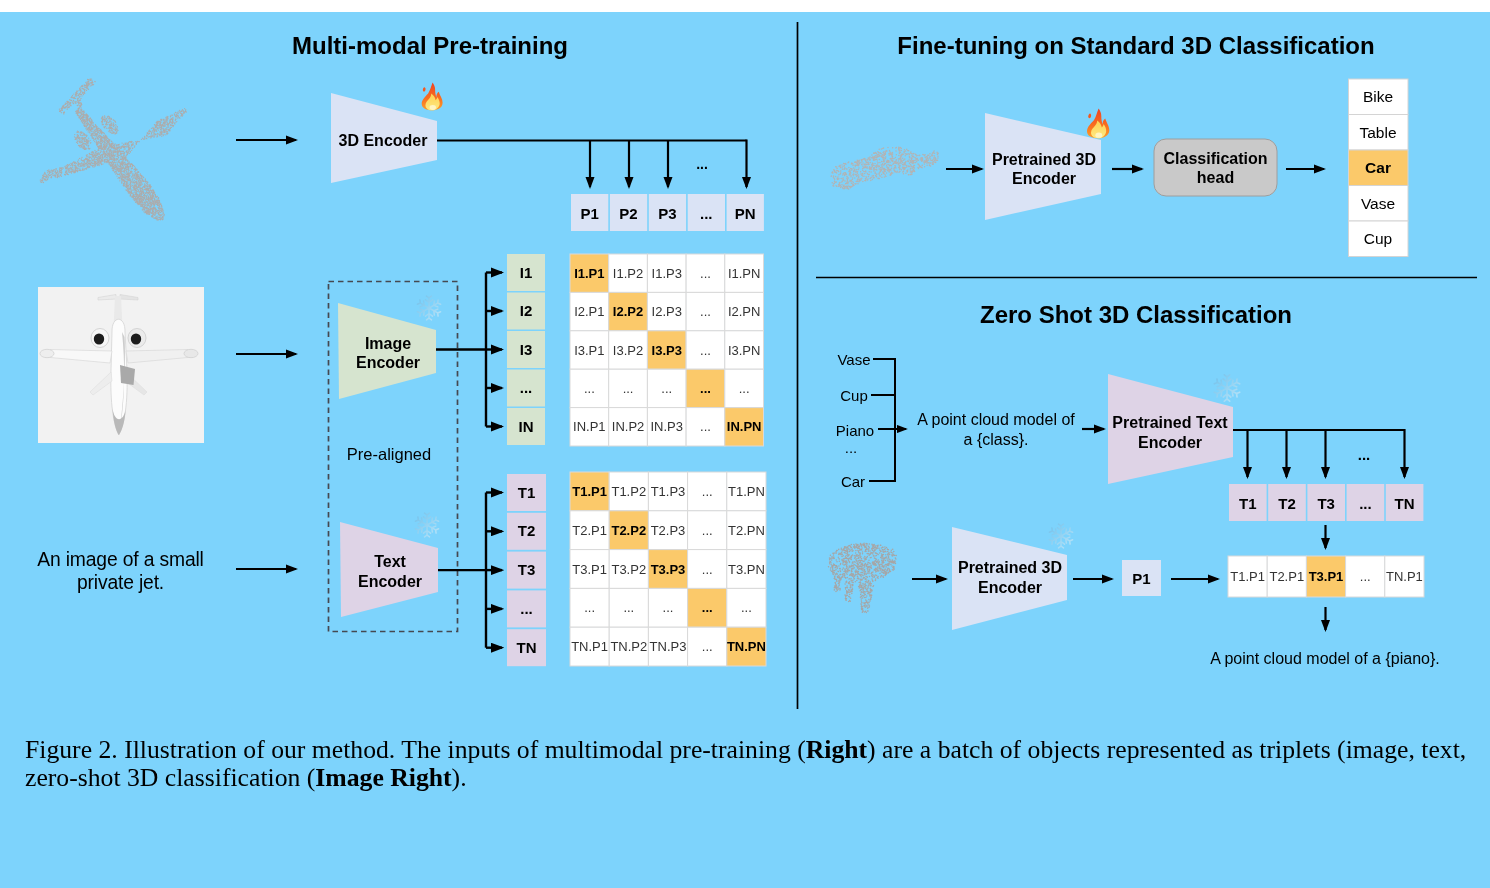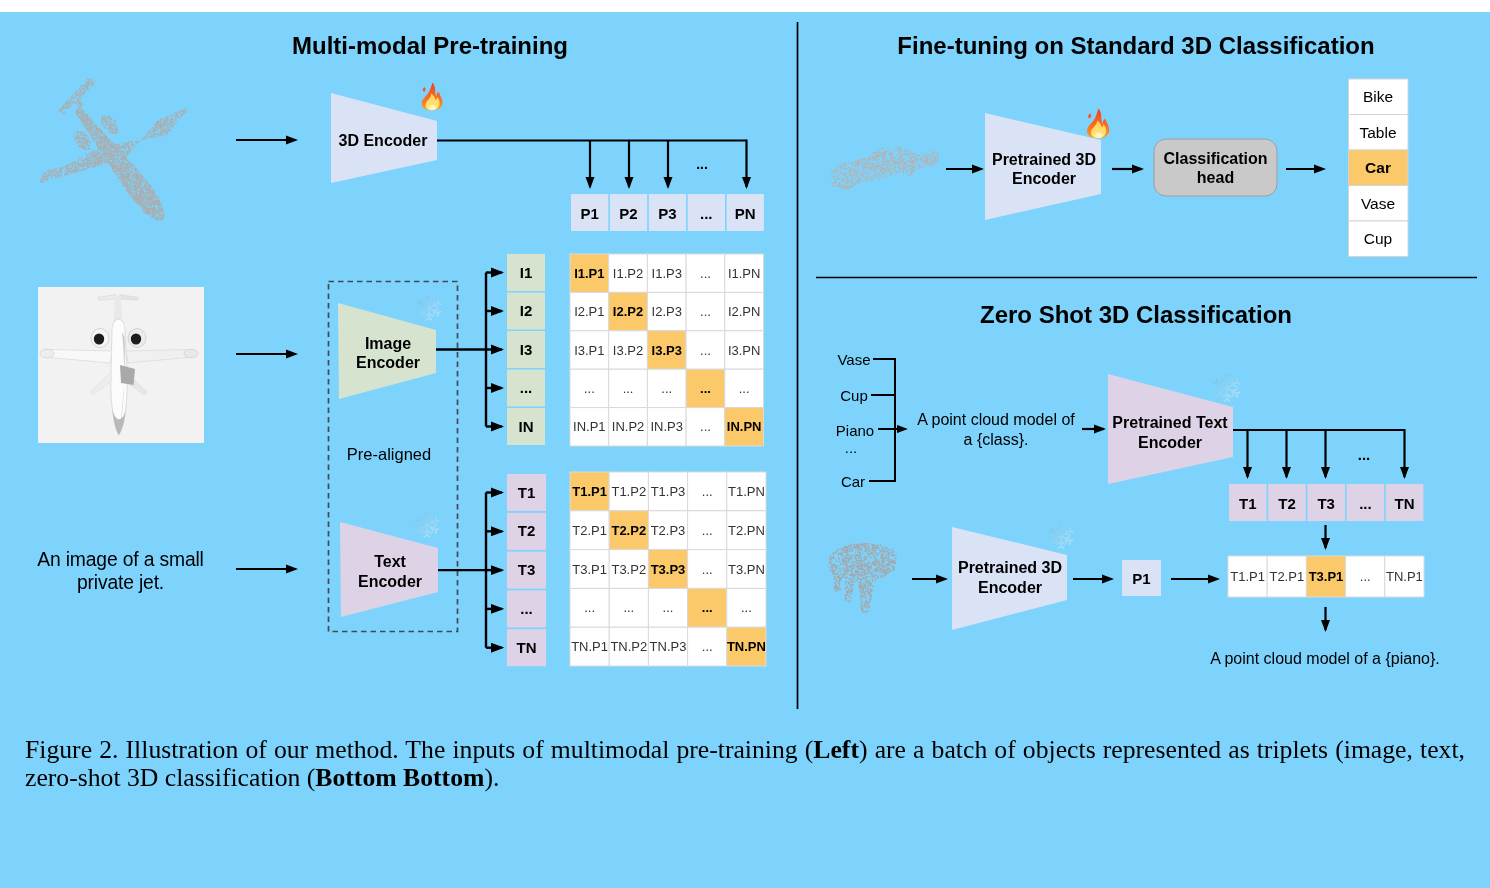--- a/index.html
+++ b/index.html
@@ -305,15 +305,15 @@
 <rect x="1306.4" y="544" width="39.2" height="41" fill="#fbc96a" stroke="#d9d9d9" stroke-width="1"></rect>
 <text x="1326" y="569" font-size="13" font-weight="bold" text-anchor="middle" fill="#000">T3.P1</text>
 <rect x="1345.6" y="544" width="39.2" height="41" fill="#ffffff" stroke="#d9d9d9" stroke-width="1"></rect>
 <text x="1365.2" y="569" font-size="13" text-anchor="middle" fill="#333">...</text>
 <rect x="1384.8" y="544" width="39.2" height="41" fill="#ffffff" stroke="#d9d9d9" stroke-width="1"></rect>
 <text x="1404.4" y="569" font-size="13" text-anchor="middle" fill="#333">TN.P1</text>
 <line x1="1325.5" y1="595" x2="1325.5" y2="618" stroke="#000" stroke-width="2.2" marker-end="url(#ah)"></line>
 <text x="1325" y="652" font-size="16" text-anchor="middle" fill="#000000">A point cloud model of a {piano}.</text>
 </svg></div>
 <div id="cap">
-      <div class="cl j">Figure 2. Illustration of our method. The inputs of multimodal pre-training (<b>Left</b>) are a batch of objects represented as triplets (image, text,</div>
-<div class="cl">zero-shot 3D classification (<b>Bottom Bottom</b>).</div>
+      <div class="cl j">Figure 2. Illustration of our method. The inputs of multimodal pre-training (<b>Right</b>) are a batch of objects represented as triplets (image, text,</div>
+<div class="cl">zero-shot 3D classification (<b>Image Right</b>).</div>
     </div>
 </div>
 </body></html>

